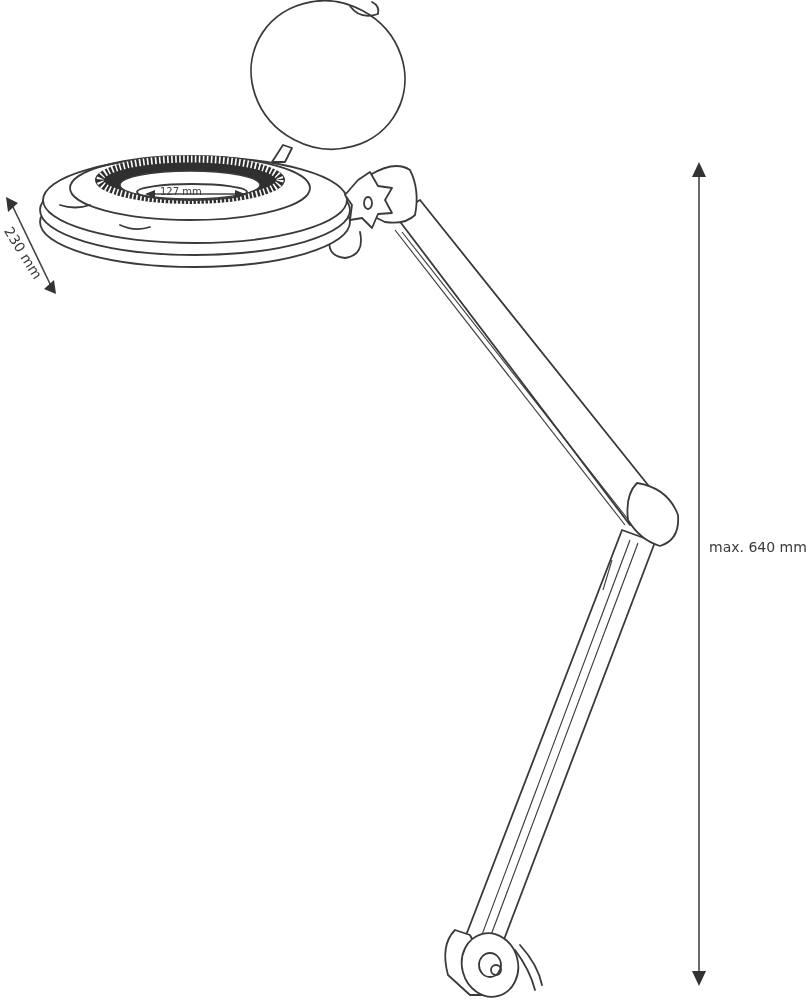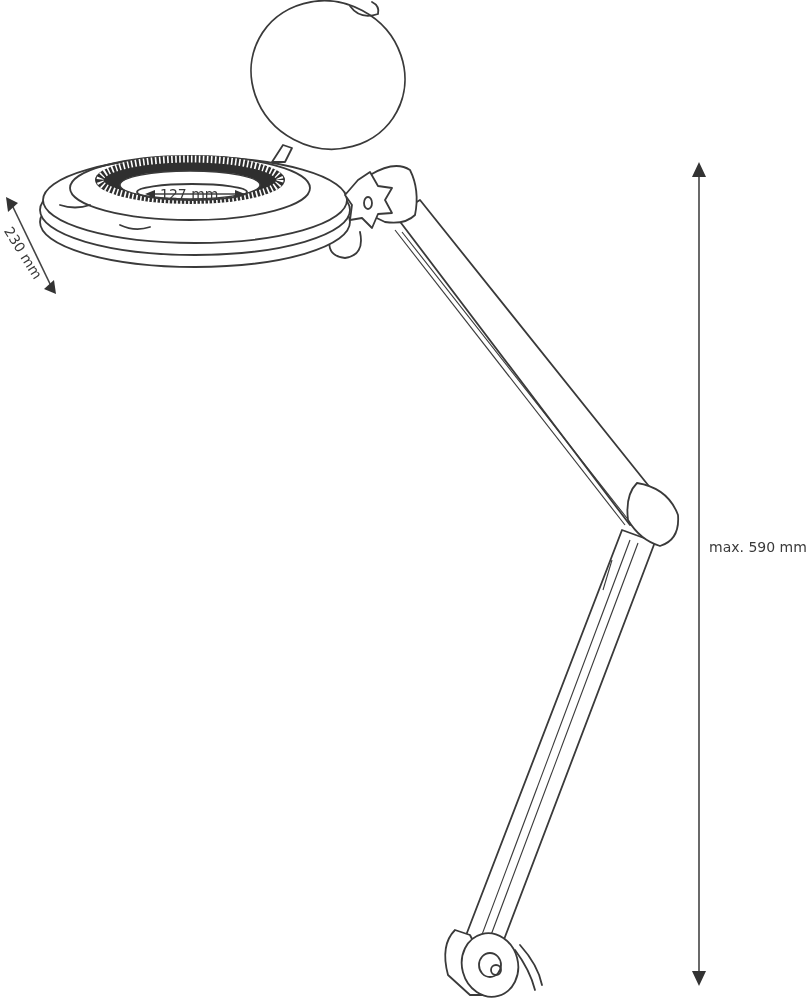--- a/index.html
+++ b/index.html
@@ -7,21 +7,21 @@
          font-family: "DejaVu Sans", "Liberation Sans", sans-serif; }
   #stage { position: absolute; left: 0; top: 0; width: 807px; height: 1000px; }
   svg { position: absolute; left: 0; top: 0; }
   .ln { fill: none; stroke: #3a3a3a; stroke-width: 1.8; stroke-linejoin: round; stroke-linecap: round; }
   .lnw { fill: #ffffff; stroke: #3a3a3a; stroke-width: 1.8; stroke-linejoin: round; stroke-linecap: round; }
   .thin { fill: none; stroke: #3a3a3a; stroke-width: 1.1; }
   .dim { stroke: #444; stroke-width: 1.6; fill: none; }
   .arrow { fill: #333; }
   .label { position: absolute; color: #3a3a3a; font-size: 14px; white-space: nowrap; }
   #lbl-height { left: 709px; top: 539px; font-size: 14px; }
-  #lbl-lens { left: 160px; top: 186px; font-size: 14px; }
+  #lbl-lens { left: 160px; top: 186px; font-size: 10px; }
   #lbl-head { left: -6px; top: 245px; font-size: 14px; transform: rotate(58deg); transform-origin: center; }
 </style>
 </head>
 <body>
 
 <div id="stage">
 <svg width="807" height="1000" viewBox="0 0 807 1000">
 
   <g>
     <ellipse class="lnw" cx="328" cy="75" rx="78" ry="73" transform="rotate(28 328 75)"></ellipse>
@@ -95,14 +95,14 @@
 
   <g>
     <line class="dim" x1="699" y1="172" x2="699" y2="975"></line>
     <polygon class="arrow" points="699,162 692,177 706,177"></polygon>
     <polygon class="arrow" points="699,986 692,971 706,971"></polygon>
   </g>
 </svg>
 
 <div class="label" id="lbl-lens">127 mm</div>
 <div class="label" id="lbl-head">230 mm</div>
-<div class="label" id="lbl-height">max. 590 mm</div>
+<div class="label" id="lbl-height">max. 640 mm</div>
 </div>
 
 </body></html>

